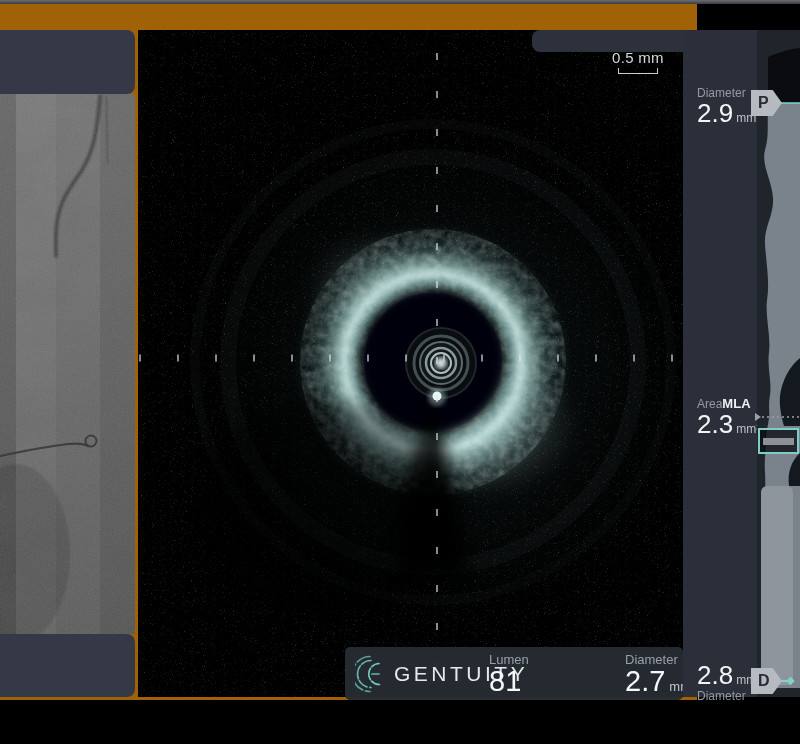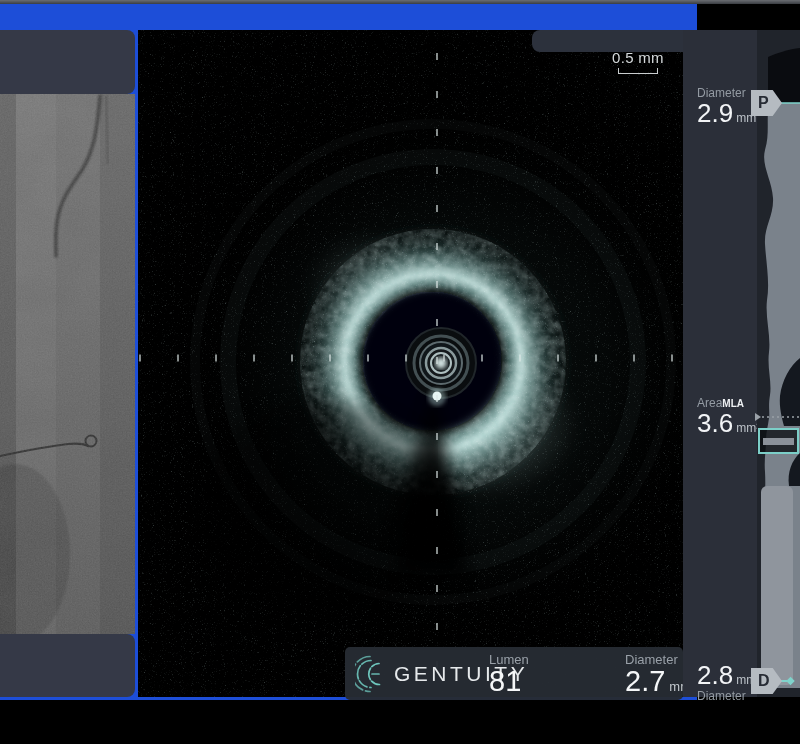--- a/index.html
+++ b/index.html
@@ -1,18 +1,18 @@
 <!DOCTYPE html>
 <html><head>
 <meta charset="utf-8">
 <style>
   * { margin:0; padding:0; box-sizing:border-box; }
   html,body { width:800px; height:744px; background:#000; overflow:hidden;
               font-family:"Liberation Sans", sans-serif; }
-  .screen { position:absolute; left:0; top:0; width:697px; height:744px; background:#1d4ed8; }
+  .screen { position:absolute; left:0; top:0; width:697px; height:744px; background:#a16207; }
 
   .top-edge { position:absolute; left:0; top:0; width:800px; height:4px;
               background:linear-gradient(#6a6d72,#3a3d42); }
 
   
   .left-card { position:absolute; left:0; top:30px; width:135px; height:667px; }
   .angio-band { position:absolute; left:0; width:135px; background:#353947;
                 border-radius:0 8px 8px 0; }
   .angio-band.hdr { top:0; height:64px; }
   .angio-band.ftr { top:604px; height:63px; }
@@ -46,21 +46,21 @@
   
   .right-panel { position:absolute; left:683px; top:30px; width:74px; height:667px; background:#2b2f39; }
   .meas { position:absolute; left:14px; }
   .m-label { font-size:12px; color:#949ba3; }
   .m-row { display:flex; align-items:baseline; }
   .m-value { font-size:26px; color:#f2f4f6; line-height:1.05; }
   .m-unit { font-size:12px; color:#bcc2c8; margin-left:3px; }
   .meas.proximal { top:56px; }
   .meas.mla { top:366px; }
   .mla-head { display:flex; align-items:baseline; gap:0; }
-  .mla-name { font-size:10px; font-weight:bold; color:#eef1f3; }
+  .mla-name { font-size:13px; font-weight:bold; color:#eef1f3; }
   .meas.distal { top:632px; }
 
   
   .tag { position:absolute; width:31px; height:26px; background:#b5bbc1;
          clip-path:polygon(0 0, 70% 0, 100% 50%, 70% 100%, 0 100%);
          font-size:16px; font-weight:bold; color:#272c35;
          line-height:26px; padding-left:7px; }
   .tag.p { left:751px; top:90px; }
   .tag.d { left:751px; top:668px; }
 
@@ -236,21 +236,21 @@
         <span class="m-value">2.9</span>
         <span class="m-unit">mm</span>
       </div>
     </div>
     <div class="meas mla">
       <div class="mla-head">
         <span class="m-label">Area</span>
         <span class="mla-name">MLA</span>
       </div>
       <div class="m-row">
-        <span class="m-value">3.6</span>
+        <span class="m-value">2.3</span>
         <span class="m-unit">mm²</span>
       </div>
     </div>
     <div class="meas distal">
       <div class="m-row">
         <span class="m-value">2.8</span>
         <span class="m-unit">mm</span>
       </div>
       <div class="m-label">Diameter</div>
     </div>

